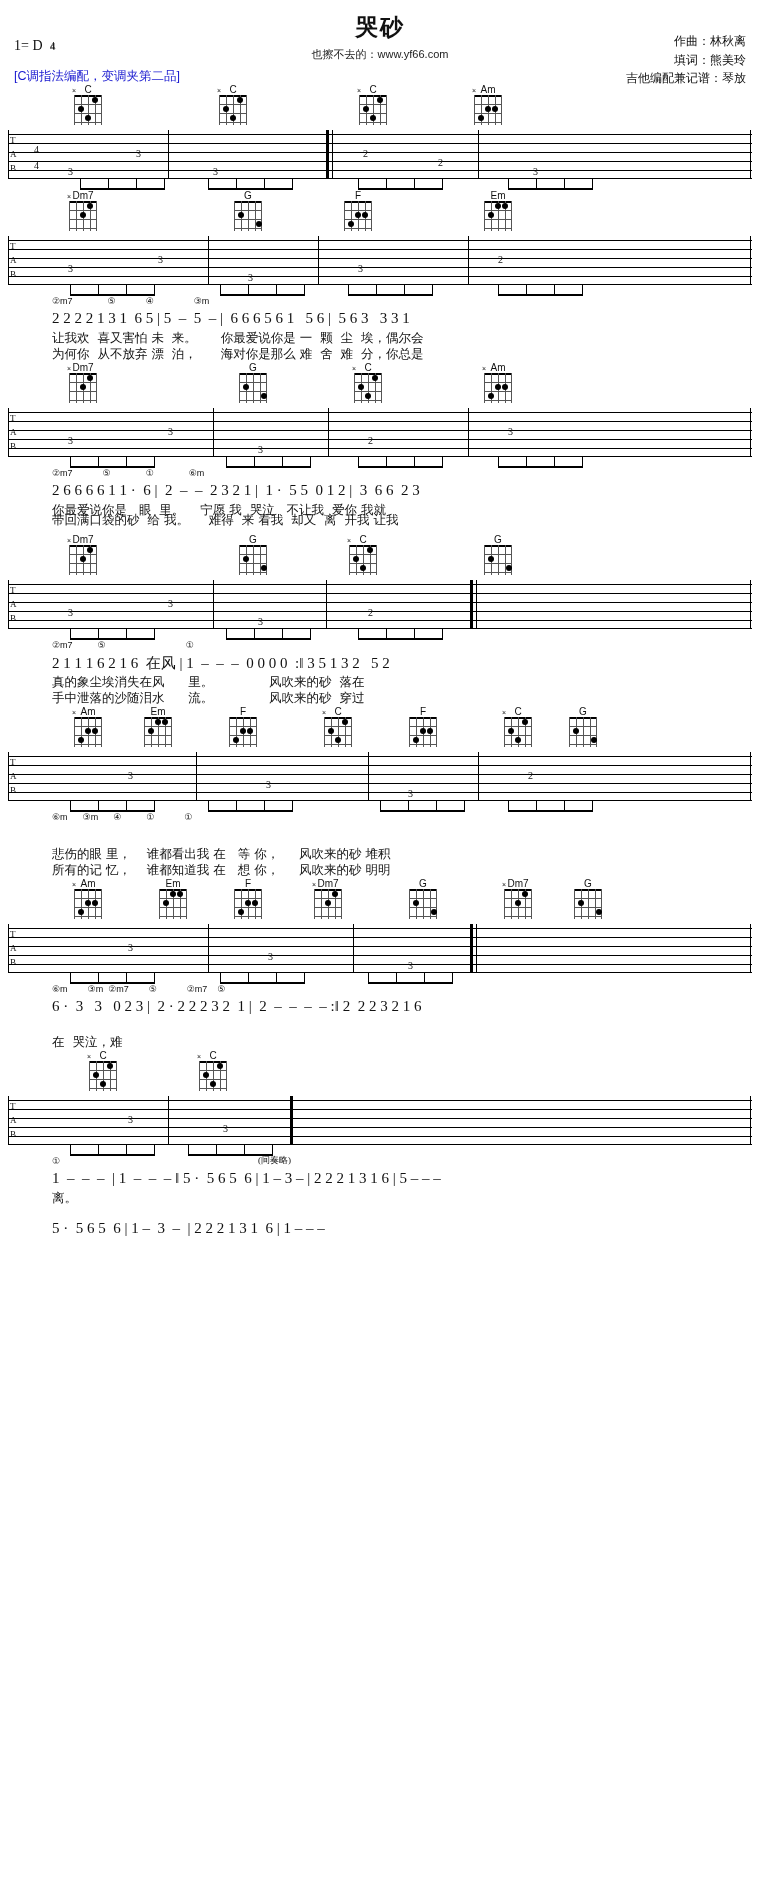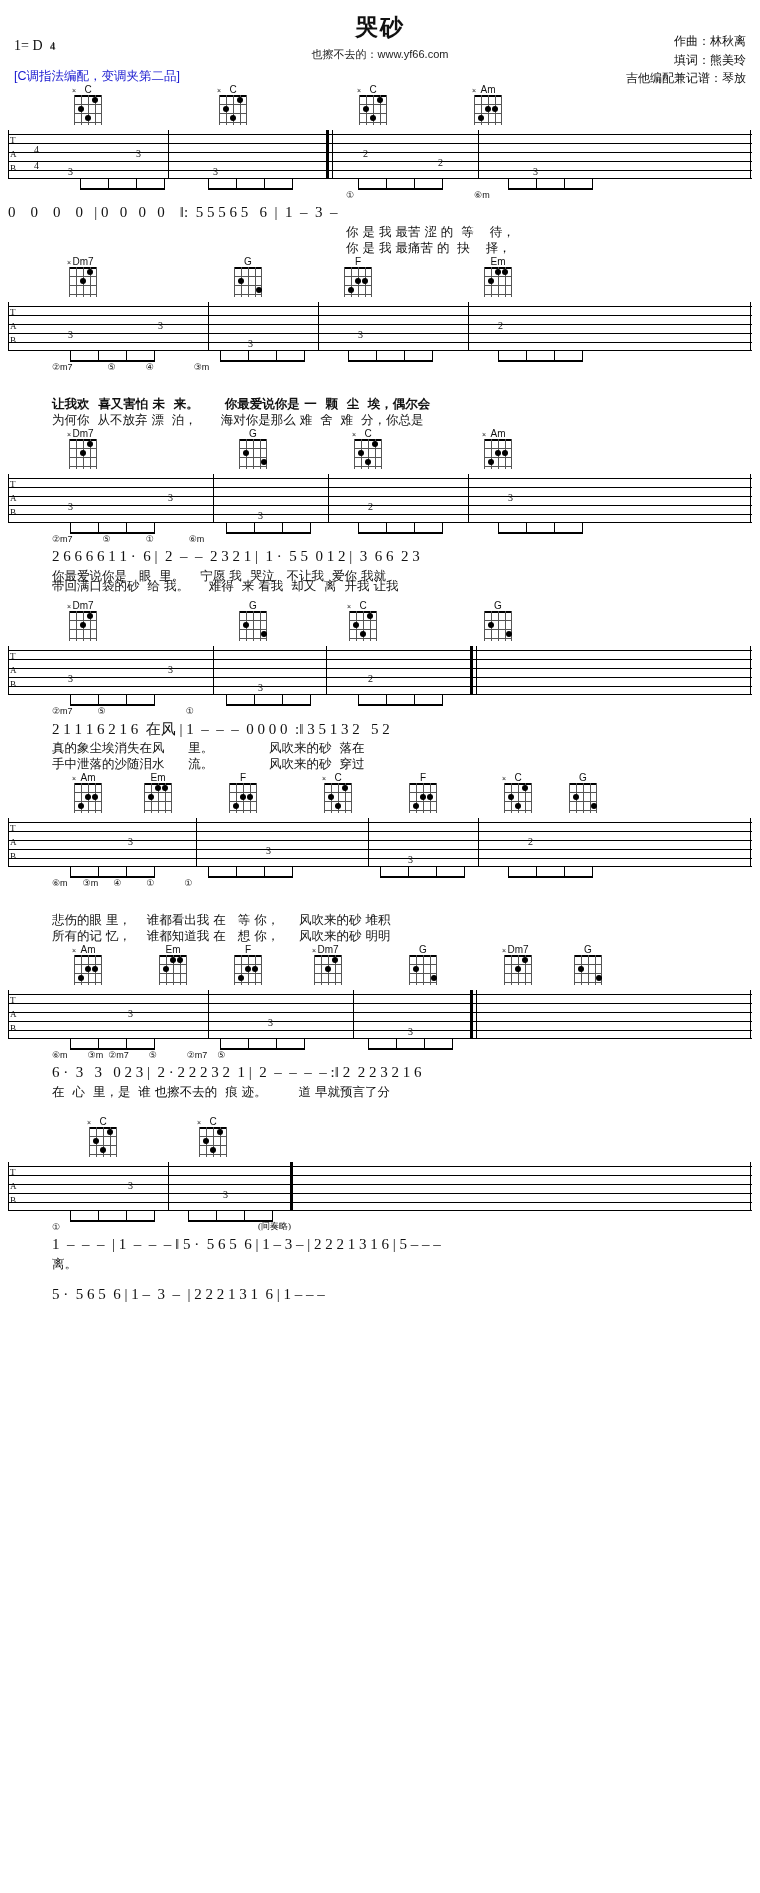--- a/index.html
+++ b/index.html
@@ -209,26 +209,20 @@
       <div class="stem" style="left:500px;top:48px;height:12px;"></div>
       <div class="stem" style="left:528px;top:48px;height:12px;"></div>
       <div class="stem" style="left:556px;top:48px;height:12px;"></div>
       <div class="stem" style="left:584px;top:48px;height:12px;"></div>
       <div class="beam" style="left:72px;top:58px;width:84px;"></div>
       <div class="beam" style="left:200px;top:58px;width:84px;"></div>
       <div class="beam" style="left:350px;top:58px;width:84px;"></div>
       <div class="beam" style="left:500px;top:58px;width:84px;"></div>
     </div>
 
-    <div class="notation" style="height:64px;">
-      <div class="nline chordnum" style="top:0;left:338px;">①                                                ⑥m</div>
-      <div class="nline jianpu" style="top:14px;">0    0    0    0   | 0   0   0   0    ‖:  5 5 5 6 5   6  |  1  –  3  –</div>
-      <div class="nline lyr" style="top:34px;left:338px;">你 是 我 最苦 涩 的  等    待，</div>
-      <div class="nline lyr" style="top:50px;left:338px;">你 是 我 最痛苦 的  抉    择，</div>
-    </div>
   </div>
 
   <div class="block">
     <div class="chordrow">
       <div class="chord" style="left:55px;">
         <div class="cname">Dm7</div>
         <div class="grid">
           <div class="nut"></div>
           <div class="vl" style="left:0;"></div>
             <div class="vl" style="left:7px;"></div>
@@ -330,21 +324,22 @@
       <div class="stem" style="left:546px;top:48px;height:12px;"></div>
       <div class="stem" style="left:574px;top:48px;height:12px;"></div>
       <div class="beam" style="left:62px;top:58px;width:84px;"></div>
       <div class="beam" style="left:212px;top:58px;width:84px;"></div>
       <div class="beam" style="left:340px;top:58px;width:84px;"></div>
       <div class="beam" style="left:490px;top:58px;width:84px;"></div>
     </div>
 
     <div class="notation" style="height:64px;">
       <div class="nline chordnum" style="top:0;left:44px;">②m7              ⑤            ④                ③m</div>
-      <div class="nline lyr" style="top:34px;left:44px;font-weight:bold;">让我欢  喜又害怕 未  来。      你最爱说你是 一  颗  尘  埃，偶尔会</div>
+      <div class="nline jianpu" style="top:14px;left:44px;">2 2 2 2 1 3 1  6 5 | 5  –  5  – |  6 6 6 5 6 1   5 6 |  5 6 3   3 3 1</div>
+      <div class="nline lyr" style="top:34px;left:44px;">让我欢  喜又害怕 未  来。      你最爱说你是 一  颗  尘  埃，偶尔会</div>
       <div class="nline lyr" style="top:50px;left:44px;">为何你  从不放弃 漂  泊，      海对你是那么 难  舍  难  分，你总是</div>
     </div>
   </div>
 
   <div class="block">
     <div class="chordrow">
       <div class="chord" style="left:55px;">
         <div class="cname">Dm7</div>
         <div class="grid">
           <div class="nut"></div>
@@ -900,21 +895,21 @@
       <div class="stem" style="left:416px;top:48px;height:12px;"></div>
       <div class="stem" style="left:444px;top:48px;height:12px;"></div>
       <div class="beam" style="left:62px;top:58px;width:84px;"></div>
       <div class="beam" style="left:212px;top:58px;width:84px;"></div>
       <div class="beam" style="left:360px;top:58px;width:84px;"></div>
     </div>
 
     <div class="notation" style="height:64px;">
       <div class="nline chordnum" style="top:0;left:44px;">⑥m        ③m  ②m7        ⑤            ②m7    ⑤</div>
       <div class="nline jianpu" style="top:14px;left:44px;">6 ·  3   3   0 2 3 |  2 · 2 2 2 3 2  1 |  2  –  –  –  – :‖ 2  2 2 3 2 1 6</div>
-      <div class="nline lyr" style="top:34px;left:44px;">在  心  里，是  谁 也擦不去的  痕 迹。        道 早就预言了分</div>
+      <div class="nline lyr" style="top:50px;left:44px;">在  哭泣，难</div>
     </div>
   </div>
 
   <div class="block">
     <div class="chordrow">
       <div class="chord" style="left:75px;">
         <div class="cname">C</div>
         <div class="grid">
           <div class="nut"></div>
           <div class="vl" style="left:0;"></div>

